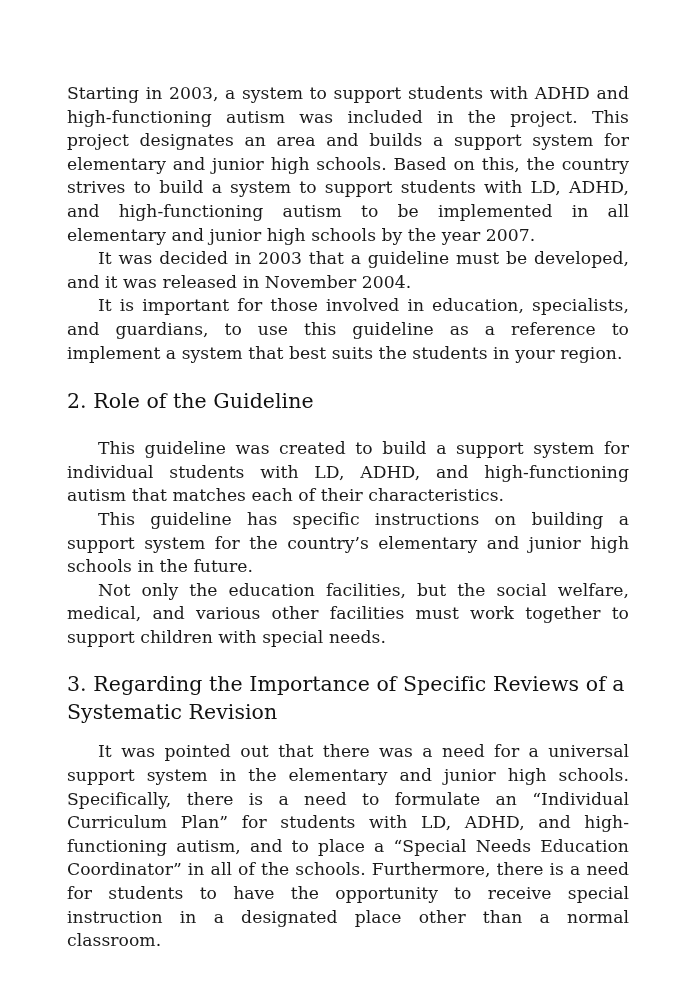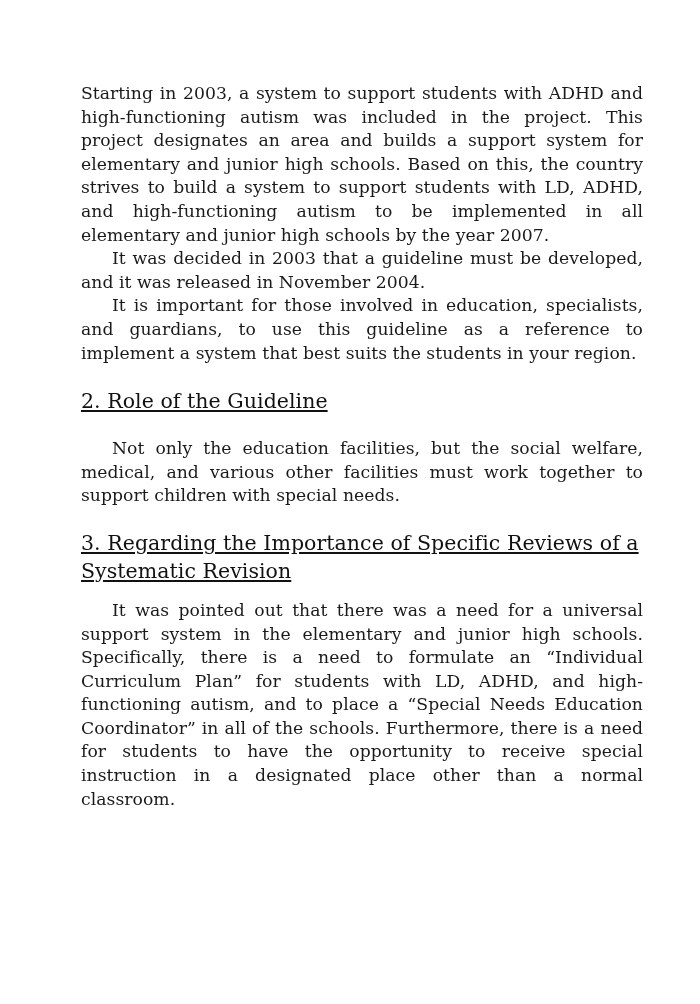--- a/index.html
+++ b/index.html
@@ -8,21 +8,21 @@
       background: #ffffff;
     }
     body {
       width: 700px;
       height: 1004px;
       overflow: hidden;
       position: relative;
     }
     .page {
       position: absolute;
-      left: 81px;
+      left: 67px;
       top: 82px;
       width: 562px;
       color: #1a1a1a;
       font-family: "DejaVu Serif", "Liberation Serif", serif;
       font-size: 17.2px;
       line-height: 23.6px;
       letter-spacing: 0.05px;
     }
     .para {
       margin: 0;
@@ -31,21 +31,20 @@
     }
     .indent {
       text-indent: 31px;
     }
     .heading {
       margin: 0;
       font-weight: normal;
       font-size: 20.5px;
       line-height: 28px;
       color: #111;
-      text-decoration: underline;
     }
     .h2 {
       margin-top: 22px;
       margin-bottom: 22px;
     }
     .h3 {
       margin-top: 21px;
       margin-bottom: 14px;
     }
   </style>
@@ -53,19 +52,21 @@
 <body>
 
 <div class="page">
 
   <p class="para">Starting in 2003, a system to support students with ADHD and high-functioning autism was included in the project. This project designates an area and builds a support system for elementary and junior high schools. Based on this, the country strives to build a system to support students with LD, ADHD, and high-functioning autism to be implemented in all elementary and junior high schools by the year 2007.</p>
   <p class="para indent">It was decided in 2003 that a guideline must be developed, and it was released in November 2004.</p>
   <p class="para indent">It is important for those involved in education, specialists, and guardians, to use this guideline as a reference to implement a system that best suits the students in your region.</p>
 
   <h2 class="heading h2">2. Role of the Guideline</h2>
 
+  <p class="para indent">This guideline was created to build a support system for individual students with LD, ADHD, and high-functioning autism that matches each of their characteristics.</p>
+  <p class="para indent">This guideline has specific instructions on building a support system for the country’s elementary and junior high schools in the future.</p>
   <p class="para indent">Not only the education facilities, but the social welfare, medical, and various other facilities must work together to support children with special needs.</p>
 
   <h2 class="heading h3">3. Regarding the Importance of Specific Reviews of a Systematic Revision</h2>
 
   <p class="para indent">It was pointed out that there was a need for a universal support system in the elementary and junior high schools. Specifically, there is a need to formulate an “Individual Curriculum Plan” for students with LD, ADHD, and high-functioning autism, and to place a “Special Needs Education Coordinator” in all of the schools. Furthermore, there is a need for students to have the opportunity to receive special instruction in a designated place other than a normal classroom.</p>
 
 </div>
 
 </body></html>

